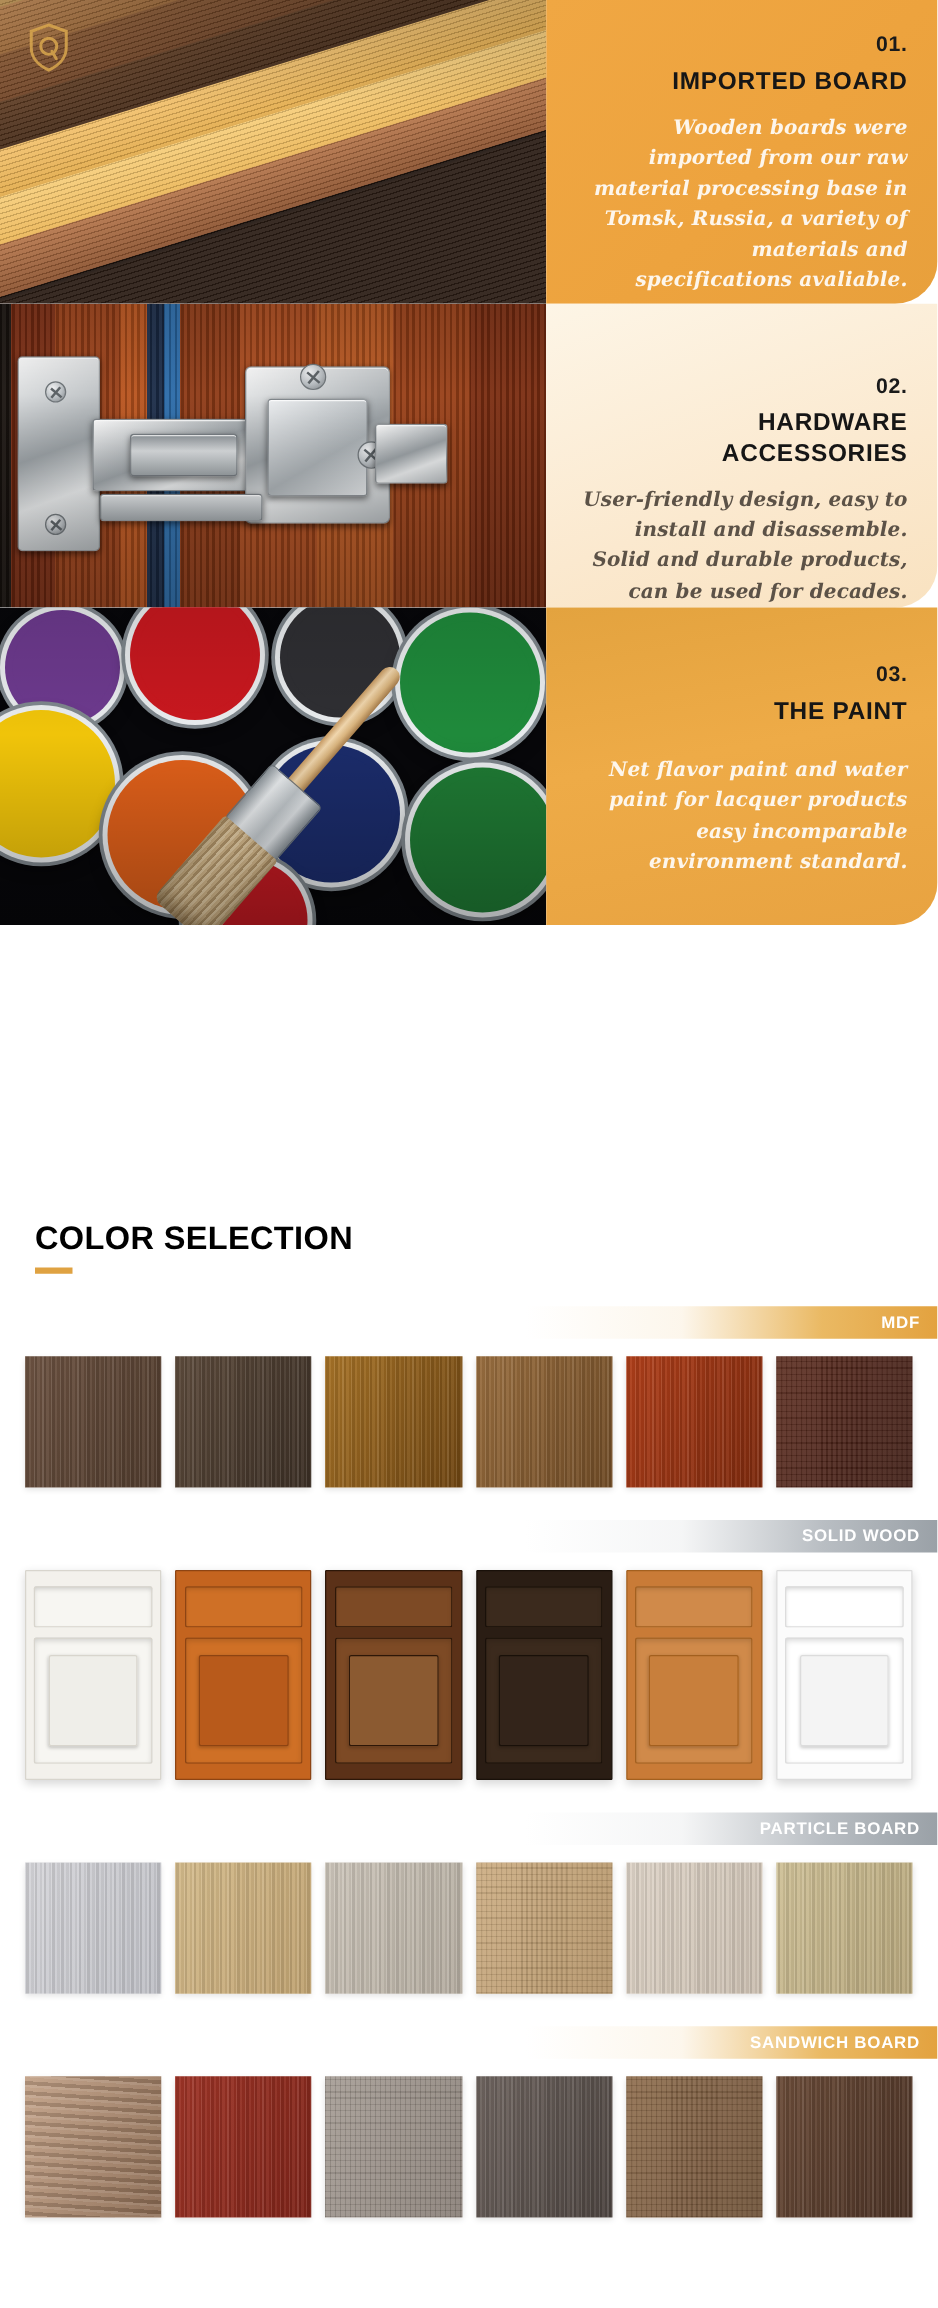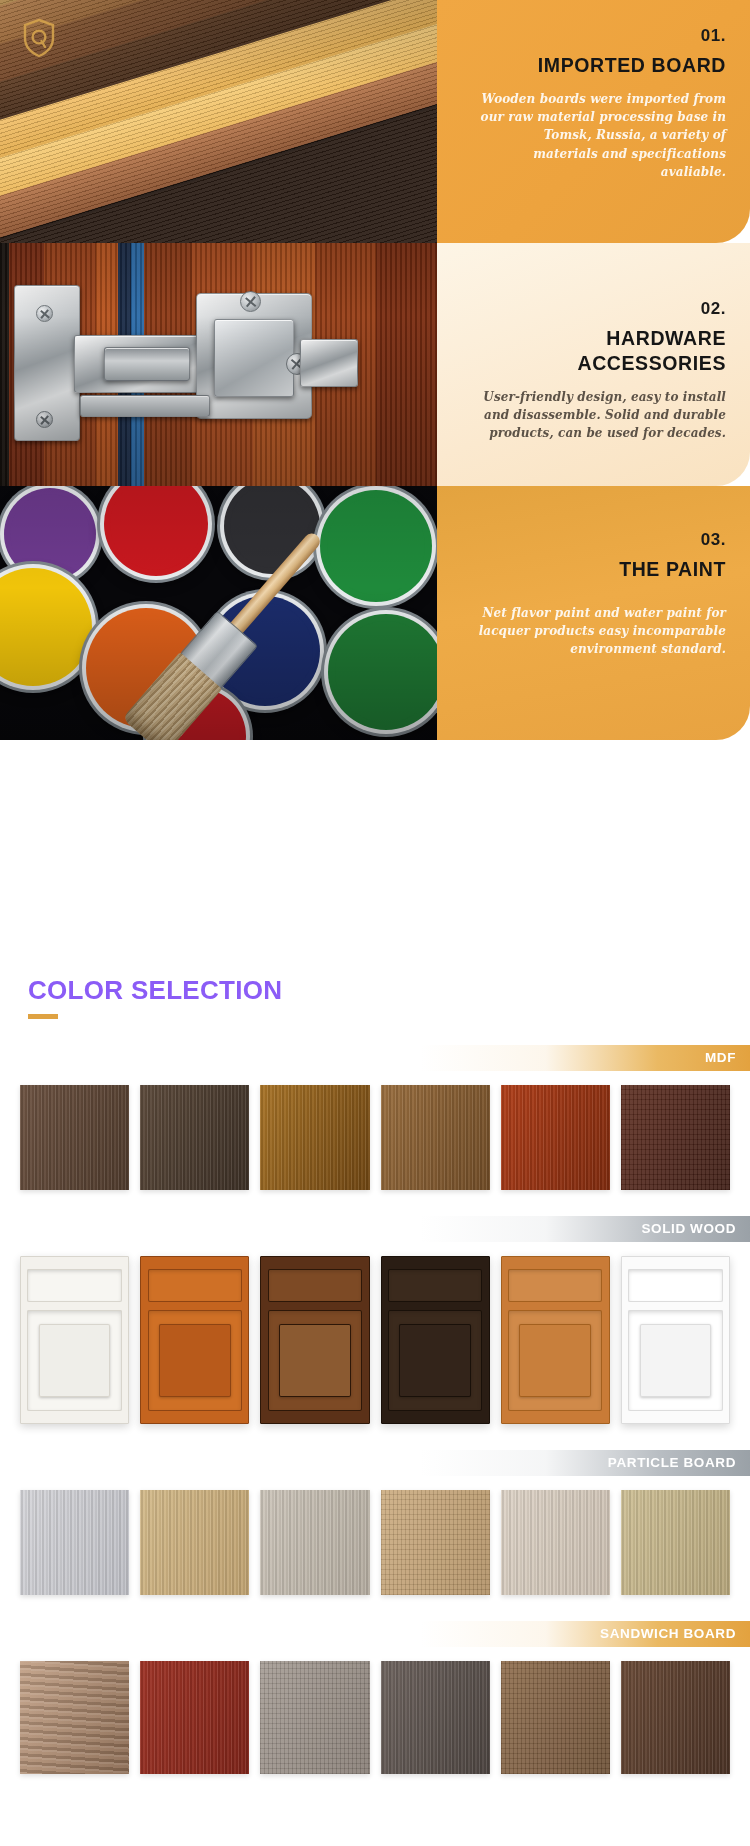--- a/index.html
+++ b/index.html
@@ -37,21 +37,21 @@
     font-weight:bold; font-size:17px; letter-spacing:.5px;
     color:#1a1a1a; margin-bottom:7px;
   }
   .ttl {
     font-weight:bold; font-size:19.5px; line-height:1.27;
     letter-spacing:.6px; color:#161616; margin-bottom:12px;
   }
   .desc {
     font-family:"DejaVu Serif", serif;
     font-style:italic; font-weight:bold;
-    font-size:12px; line-height:1.53; letter-spacing:.1px;
+    font-size:16px; line-height:1.53; letter-spacing:.1px;
   }
   .desc-light { color:#fdf6ec; }
   .desc-dark  { color:#5c5247; }
 
   .panel-3 .num { margin-top:18px; }
   .panel-3 .desc { margin-top:22px; }
   .panel-2 .num { margin-top:30px; }
 
   
   .wm { position:absolute; left:22px; top:18px; width:34px; height:40px; opacity:.85; z-index:5; }
@@ -126,21 +126,21 @@
     border-radius:3px 3px 8px 8px;
     background:
       repeating-linear-gradient(92deg, #d7bb8e 0 2px, #b79a6e 2px 4px, #e6cfa7 4px 6px);
     box-shadow:inset 0 -8px 14px rgba(90,66,34,.5);
   }
 
   
   .cs { position:relative; width:750px; padding:0 0 18px; background:#fff; }
   .cs-head {
     font-size:26px; font-weight:bold; letter-spacing:.3px;
-    color:#8b5cf6; margin:52px 0 0 28px;
+    color:#000000; margin:52px 0 0 28px;
   }
   .cs-rule { width:30px; height:5px; background:#dfa242; margin:8px 0 0 28px; }
 
   .cat { margin-top:26px; }
   .cat-label-wrap { display:flex; justify-content:flex-end; }
   .cat-label {
     height:26px; line-height:26px; padding:0 14px 0 120px;
     color:#ffffff; font-size:13.5px; font-weight:bold; letter-spacing:.6px;
     text-align:right; min-width:330px;
   }

